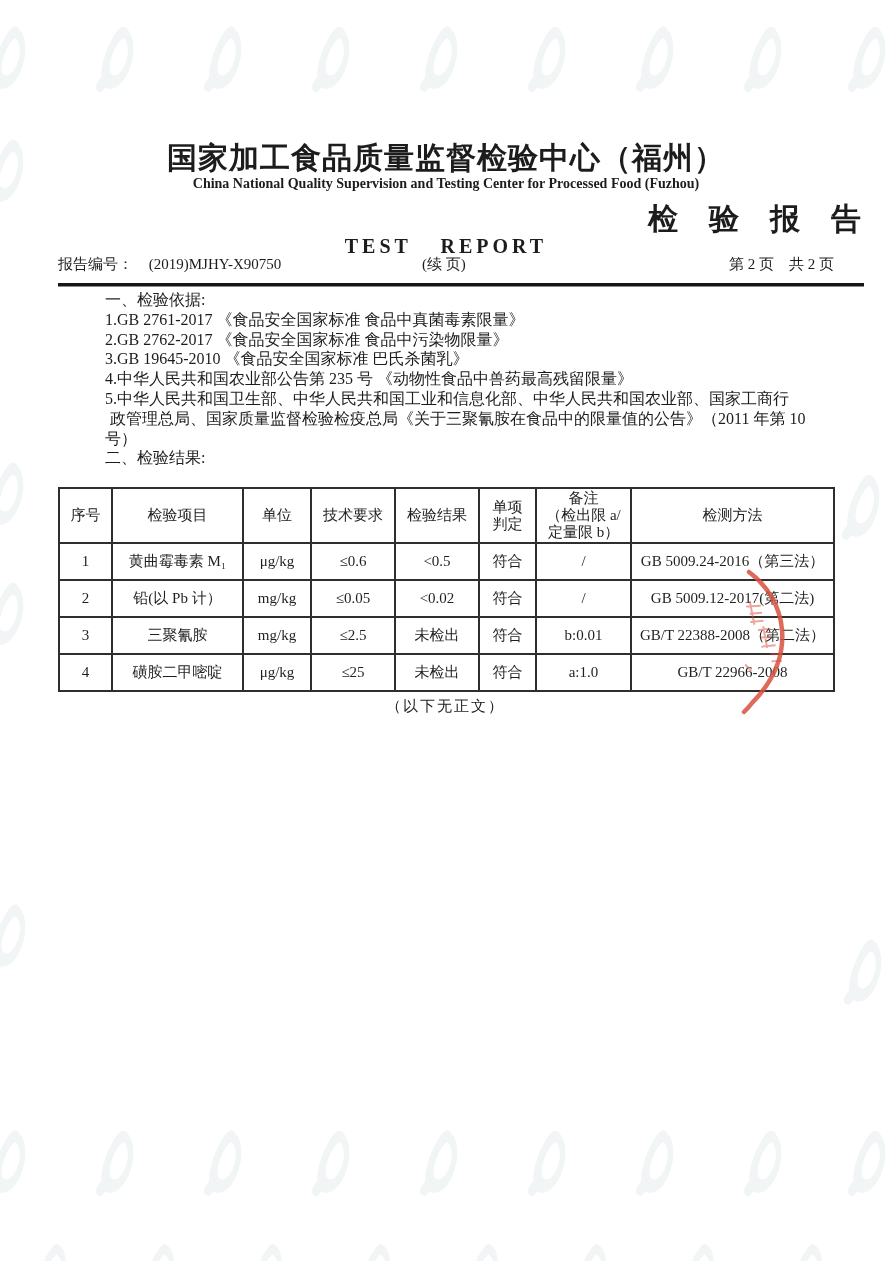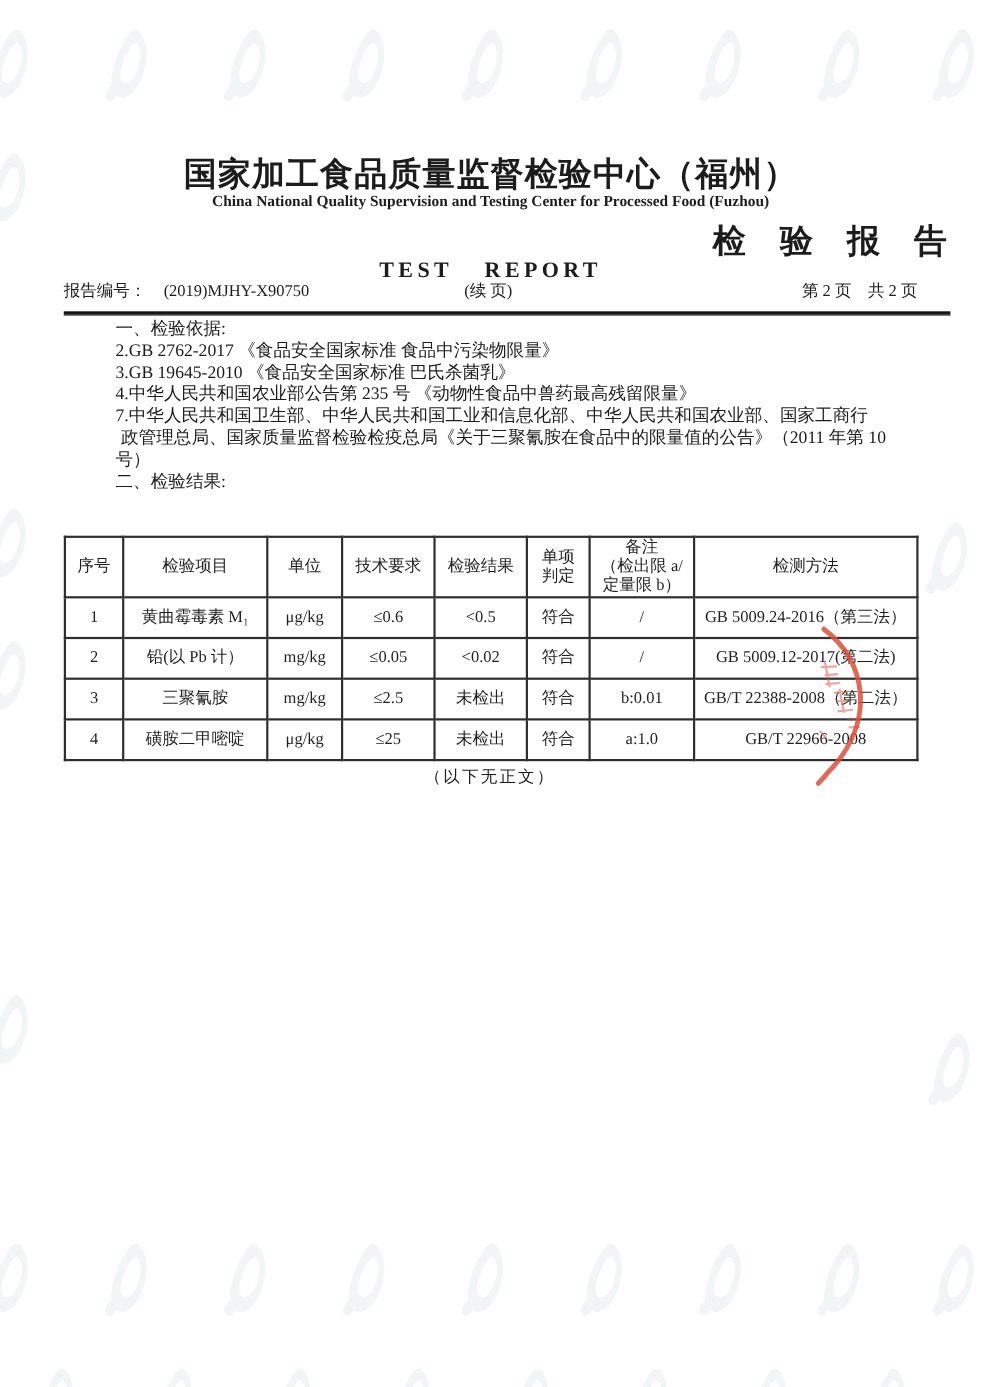--- a/index.html
+++ b/index.html
@@ -132,24 +132,25 @@
         <span class="num">(2019)MJHY-X90750</span>
       </span>
       <span class="meta-center">(续 页)</span>
       <span class="meta-right">第 2 页　共 2 页</span>
     </div>
 
     <div class="rule"></div>
 
     <div class="body-text">
       <div class="bline head">一、检验依据:</div>
+      <div class="bline">1.GB 2761-2017 《食品安全国家标准 食品中真菌毒素限量》</div>
       <div class="bline">2.GB 2762-2017 《食品安全国家标准 食品中污染物限量》</div>
       <div class="bline">3.GB 19645-2010 《食品安全国家标准 巴氏杀菌乳》</div>
       <div class="bline">4.中华人民共和国农业部公告第 235 号 《动物性食品中兽药最高残留限量》</div>
-      <div class="bline">7.中华人民共和国卫生部、中华人民共和国工业和信息化部、中华人民共和国农业部、国家工商行</div>
+      <div class="bline">5.中华人民共和国卫生部、中华人民共和国工业和信息化部、中华人民共和国农业部、国家工商行</div>
       <div class="bline cont">政管理总局、国家质量监督检验检疫总局《关于三聚氰胺在食品中的限量值的公告》（2011 年第 10</div>
       <div class="bline">号）</div>
       <div class="bline head">二、检验结果:</div>
     </div>
 
     <table class="results">
       <colgroup>
         <col style="width:53px">
           <col style="width:131px">
           <col style="width:68px">

